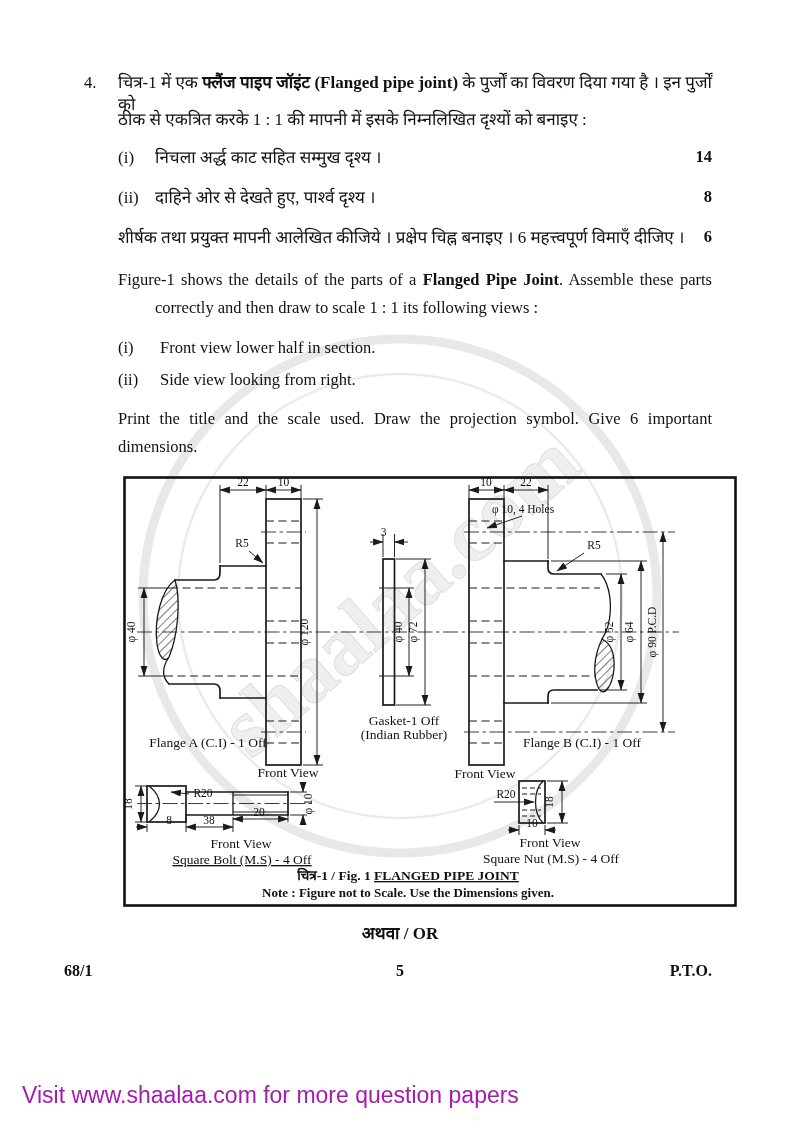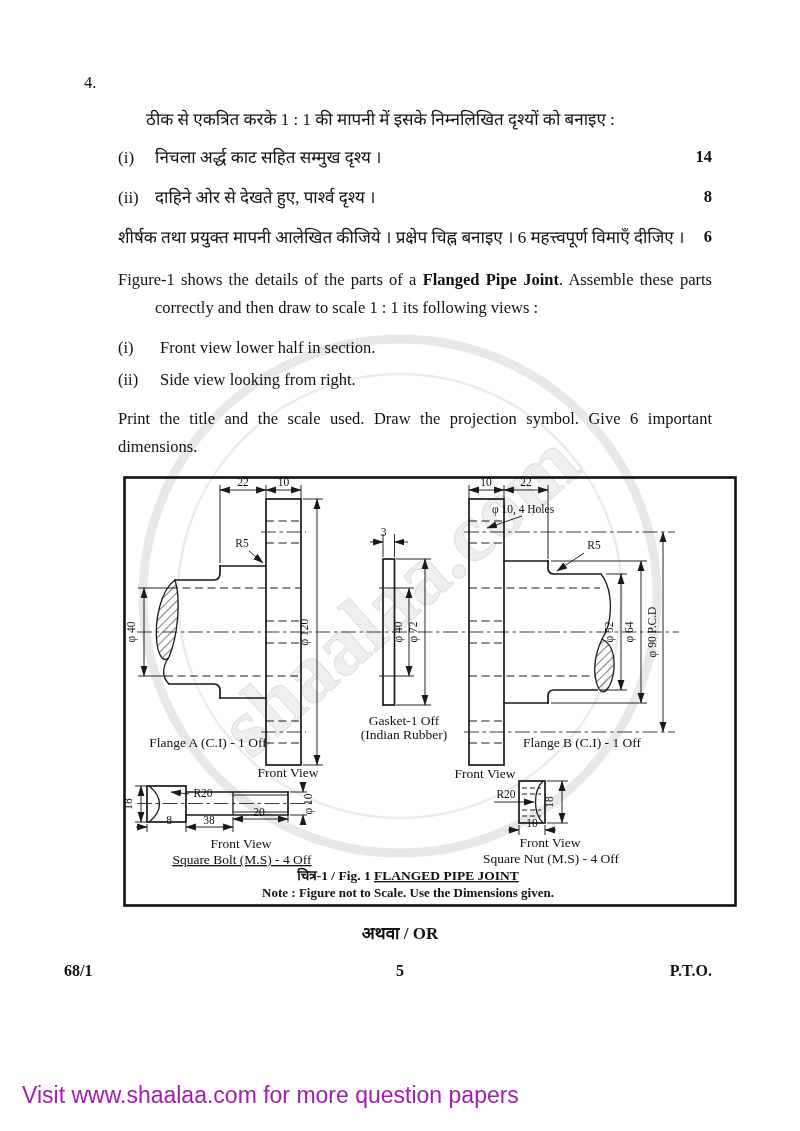--- a/index.html
+++ b/index.html
@@ -42,21 +42,22 @@
   <div class="wm">
     <svg width="800" height="1131" viewBox="0 0 800 1131">
       <circle cx="400" cy="596" r="257" fill="none" stroke="#c9c9c9" stroke-width="9" opacity="0.42"></circle>
       <circle cx="400" cy="596" r="222" fill="none" stroke="#cccccc" stroke-width="2.5" opacity="0.4"></circle>
       <text x="400" y="622" text-anchor="middle" transform="rotate(-41 400 596)" style="font:bold 84px 'Liberation Serif',serif" fill="#b5b5b5" fill-opacity="0.22" stroke="#9a9a9a" stroke-opacity="0.25" stroke-width="1">shaalaa.com</text>
     </svg>
   </div>
 
   <div class="abs t" style="left:84px;top:72px;">4.</div>
 
-  <div class="abs hi" style="left:118px;top:109px;margin-left:28px;">ठीक से एकत्रित करके 1 : 1 की मापनी में इसके निम्नलिखित दृश्यों को बनाइए  :</div>
+  <div class="abs hi jl" style="left:118px;top:72px;"><span>चित्र-1 में एक </span><span class="b">फ्लैंज पाइप जॉइंट (Flanged pipe joint)</span><span> के पुर्जों का विवरण दिया गया है । इन पुर्जों को</span></div>
+  <div class="abs hi" style="left:118px;top:109px;">ठीक से एकत्रित करके 1 : 1 की मापनी में इसके निम्नलिखित दृश्यों को बनाइए  :</div>
 
   <div class="itemlabel hi" style="top:147px;">(i)</div>
   <div class="itemtext-hi hi" style="top:147px;">निचला अर्द्ध काट सहित सम्मुख दृश्य ।</div>
   <div class="marks" style="top:147px;">14</div>
 
   <div class="itemlabel hi" style="top:187px;">(ii)</div>
   <div class="itemtext-hi hi" style="top:187px;">दाहिने ओर से देखते हुए, पार्श्व दृश्य ।</div>
   <div class="marks" style="top:187px;">8</div>
 
   <div class="abs hi" style="left:118px;top:227px;">शीर्षक तथा प्रयुक्त मापनी आलेखित कीजिये । प्रक्षेप चिह्न बनाइए । 6 महत्त्वपूर्ण विमाएँ दीजिए ।</div>

